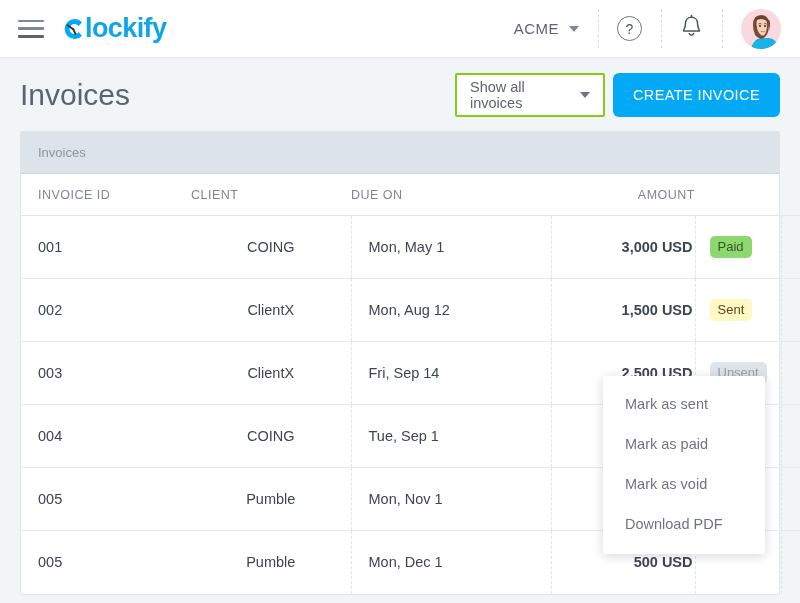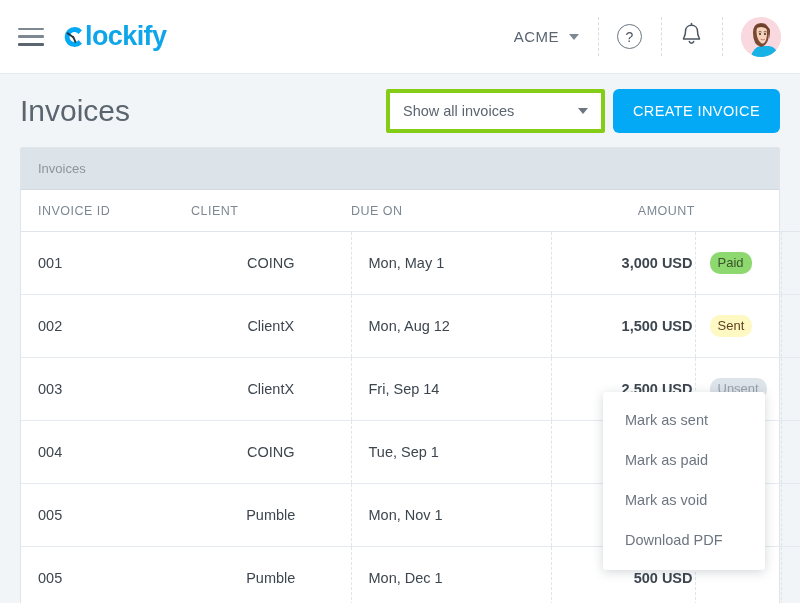--- a/index.html
+++ b/index.html
@@ -5,21 +5,21 @@
   * { box-sizing: border-box; margin: 0; padding: 0; }
   html, body {
     width: 800px; height: 603px;
     font-family: "Liberation Sans", sans-serif;
     background: #f2f5f8;
     overflow: hidden;
   }
 
   
   .topbar {
-    height: 74px;
+    height: 58px;
     background: #ffffff;
     display: flex;
     align-items: center;
     border-bottom: 1px solid #e4eaef;
     position: relative;
   }
   .hamburger {
     margin-left: 18px;
     width: 26px; height: 18px;
     display: flex; flex-direction: column; justify-content: space-between;
@@ -79,22 +79,22 @@
   .page-header {
     height: 73px;
     display: flex; align-items: center;
     padding: 0 20px;
   }
   .page-title {
     font-size: 30px; color: #5a6570; font-weight: normal;
   }
   .header-controls { margin-left: auto; display: flex; align-items: center; gap: 8px; }
   .select-box {
-    width: 219px; height: 44px;
-    background: #fff; border: 4px solid #84cc16; border-radius: 2px;
+    width: 150px; height: 44px;
+    background: #fff; border: 2px solid #84cc16; border-radius: 2px;
     display: flex; align-items: center; padding: 0 13px;
     font-size: 14.5px; color: #5a6570; cursor: pointer;
   }
   .select-box .caret-down { margin-left: auto; border-top-color: #6b7680; }
   .btn-primary {
     height: 44px; padding: 0 20px;
     background: #03a9f4; color: #fff;
     border: none; border-radius: 6px;
     font-size: 14.5px; letter-spacing: .4px;
     font-family: "Liberation Sans", sans-serif;
@@ -144,21 +144,21 @@
   td.c-due { padding-left: 17px; border-right: 1px dashed #dde4ea; }
   td.c-amt { text-align: right; font-weight: bold; padding-right: 2px;
              border-right: 1px dashed #dde4ea; }
   td.c-status { padding-left: 14px; }
   td.c-menu { border-left: 1px dashed #dde4ea; }
 
   .badge {
     display: inline-block;
     font-size: 13px;
     padding: 4px 8px 5px 8px;
-    border-radius: 10px;
+    border-radius: 5px;
     line-height: 1;
   }
   .badge.paid   { background: #8ed870; color: #38562a; }
   .badge.sent   { background: #fef9c3; color: #5e4320; }
   .badge.unsent { background: #dde4ea; color: #98a2ab; }
 
   .dots {
     display: flex; flex-direction: column; align-items: center;
     gap: 3px; cursor: pointer; width: 100%;
   }

